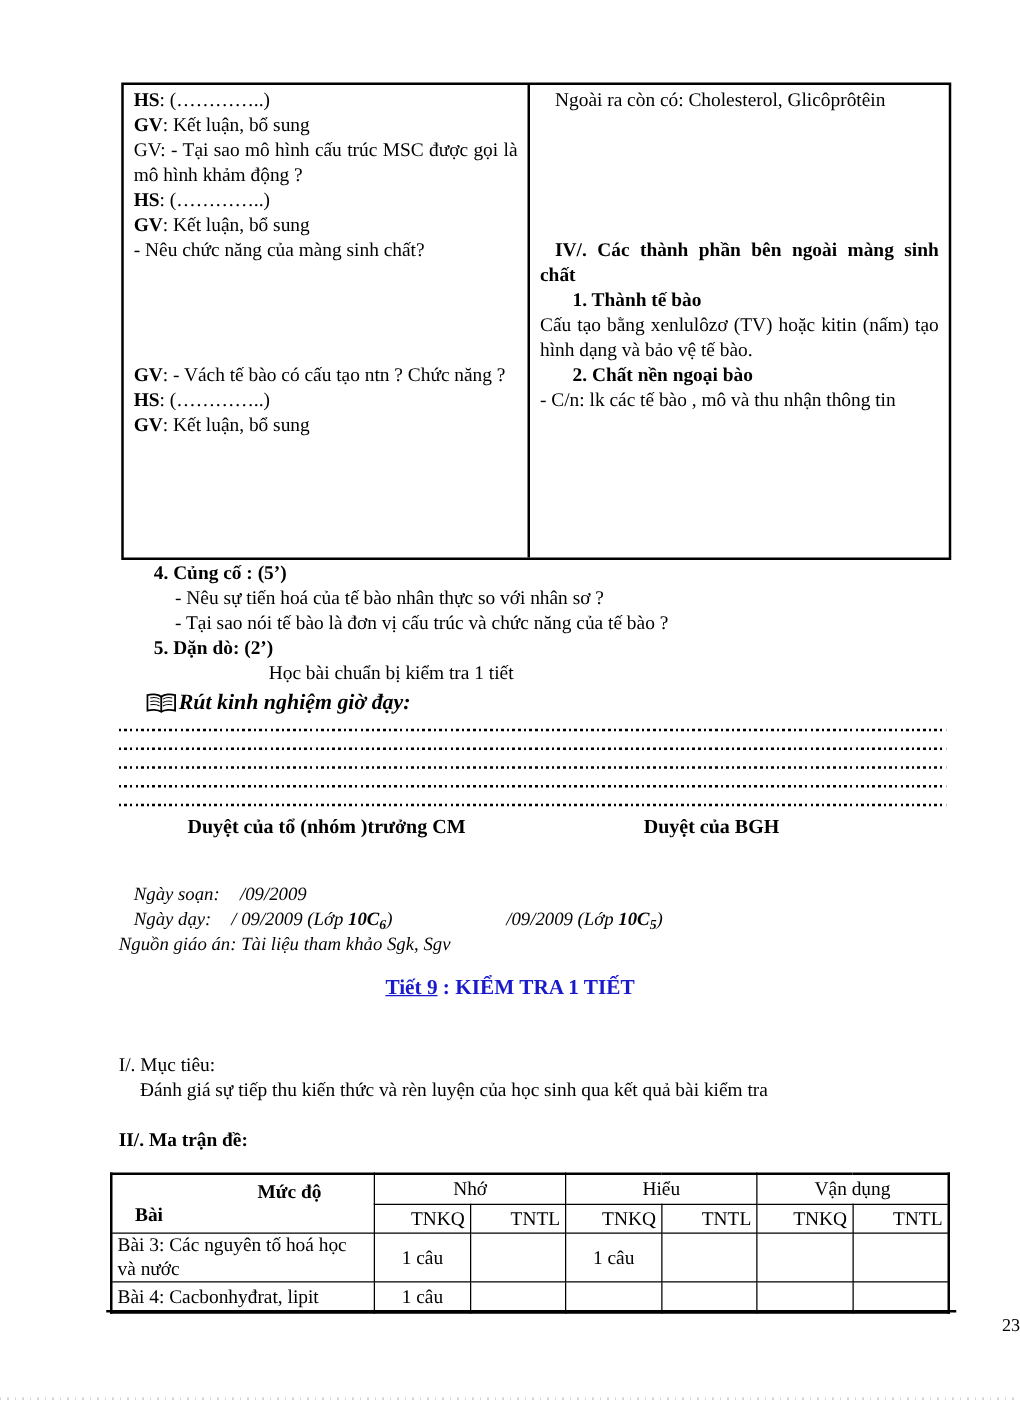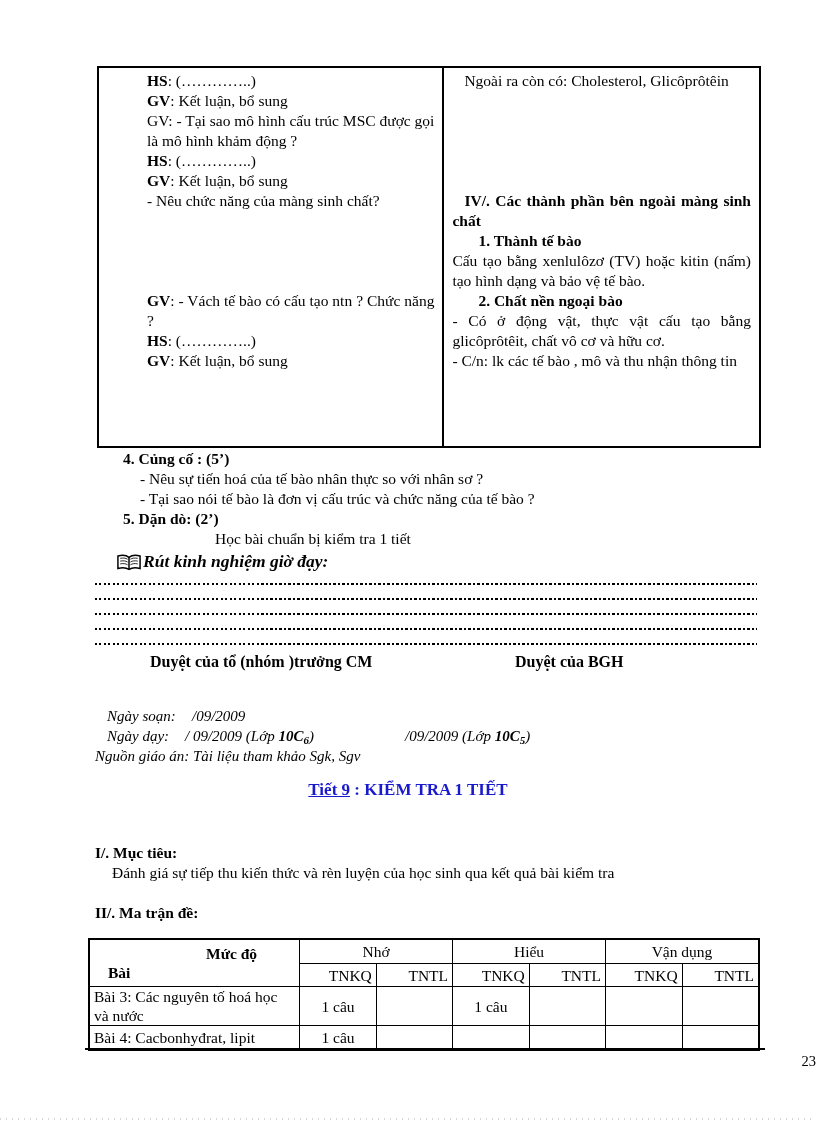--- a/index.html
+++ b/index.html
@@ -14,21 +14,21 @@
   .j{text-align:justify;}
   .ind12{text-indent:12px;}
   .ind24{text-indent:26px;}
 
   
   .lesson-table{
     left:97px;top:66px;width:664px;height:382px;
     border:2px solid #000;box-sizing:border-box;display:flex;
   }
   .lt-col{box-sizing:border-box;padding:3px 8px 0 8px;}
-  .lt-left{width:326px;border-right:2px solid #000;margin-left:40px;}
+  .lt-left{width:326px;border-right:2px solid #000;}
   .lt-right{width:336px;}
   .sp80{height:80px;}
   .sp20{height:20px;}
 
   
   .sec{left:95px;top:449px;width:668px;}
   .sec .h{padding-left:28px;font-weight:bold;}
   .sec .q{padding-left:45px;}
   .sec .note{padding-left:120px;}
   .exp-line{
@@ -62,21 +62,21 @@
 
   
   .doc-title{
     left:20px;top:779px;width:776px;text-align:center;
     color:#1a1acd;font-weight:bold;font-size:17px;line-height:22px;
   }
   .doc-title .lesson{text-decoration:underline;}
 
   
   .objective{left:95px;top:843px;width:670px;}
-  .objective .h{font-weight:bold;}
+  .objective .h{font-weight:normal;}
   .objective .body{padding-left:17px;}
   .matrix-h{left:95px;top:903px;font-weight:bold;}
 
   
   table.matrix{
     position:absolute;left:88px;top:938px;width:672px;
     border-collapse:collapse;font-size:15.5px;line-height:19px;
   }
   table.matrix td,table.matrix th{
     border:1.5px solid #000;padding:0 4px;font-weight:normal;vertical-align:middle;
@@ -116,21 +116,20 @@
     <p><span class="b">GV</span><span>: Kết luận, bổ sung</span></p>
   </div>
   <div class="lt-col lt-right">
     <p class="ind12">Ngoài ra còn có: Cholesterol, Glicôprôtêin</p>
     <div class="sp80"></div>
     <div class="sp20"></div>
     <p class="b j ind12">IV/. Các thành phần bên ngoài màng sinh chất</p>
     <p class="b ind24">1. Thành  tế bào</p>
     <p class="j">Cấu tạo bằng xenlulôzơ (TV) hoặc kitin (nấm) tạo hình dạng và bảo vệ tế bào.</p>
     <p class="b ind24">2. Chất nền ngoại bào</p>
-    <p class="j">- Có ở động vật, thực vật cấu tạo bằng glicôprôtêit, chất vô cơ và hữu cơ.</p>
     <p class="j">- C/n: lk các tế bào , mô và thu nhận thông tin</p>
   </div>
 </div>
 
 <div class="abs sec">
   <p class="h">4. Củng cố : (5’)</p>
   <p class="q">- Nêu sự tiến hoá của tế bào nhân thực so với nhân sơ ?</p>
   <p class="q">- Tại sao nói tế bào là đơn vị cấu trúc và chức năng của tế bào ?</p>
   <p class="h">5. Dặn dò: (2’)</p>
   <p class="note">Học bài chuẩn bị kiểm tra 1 tiết</p>

